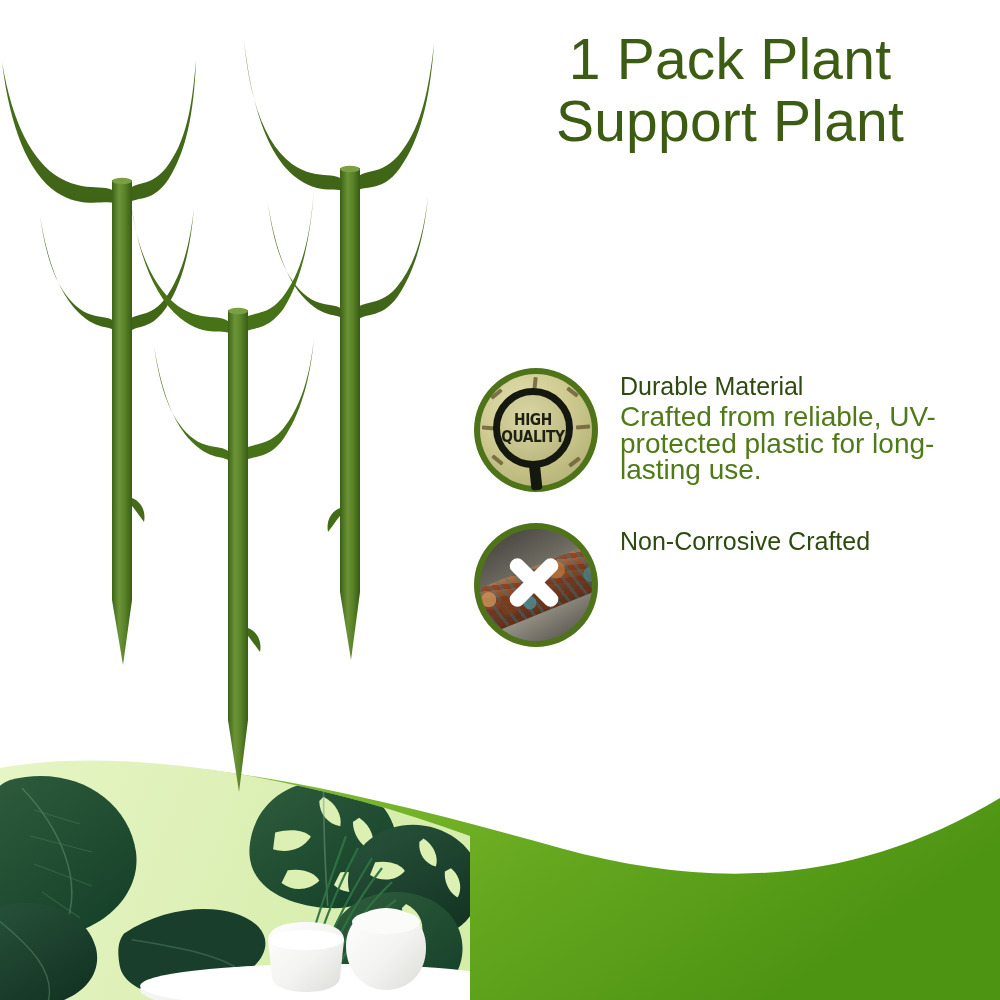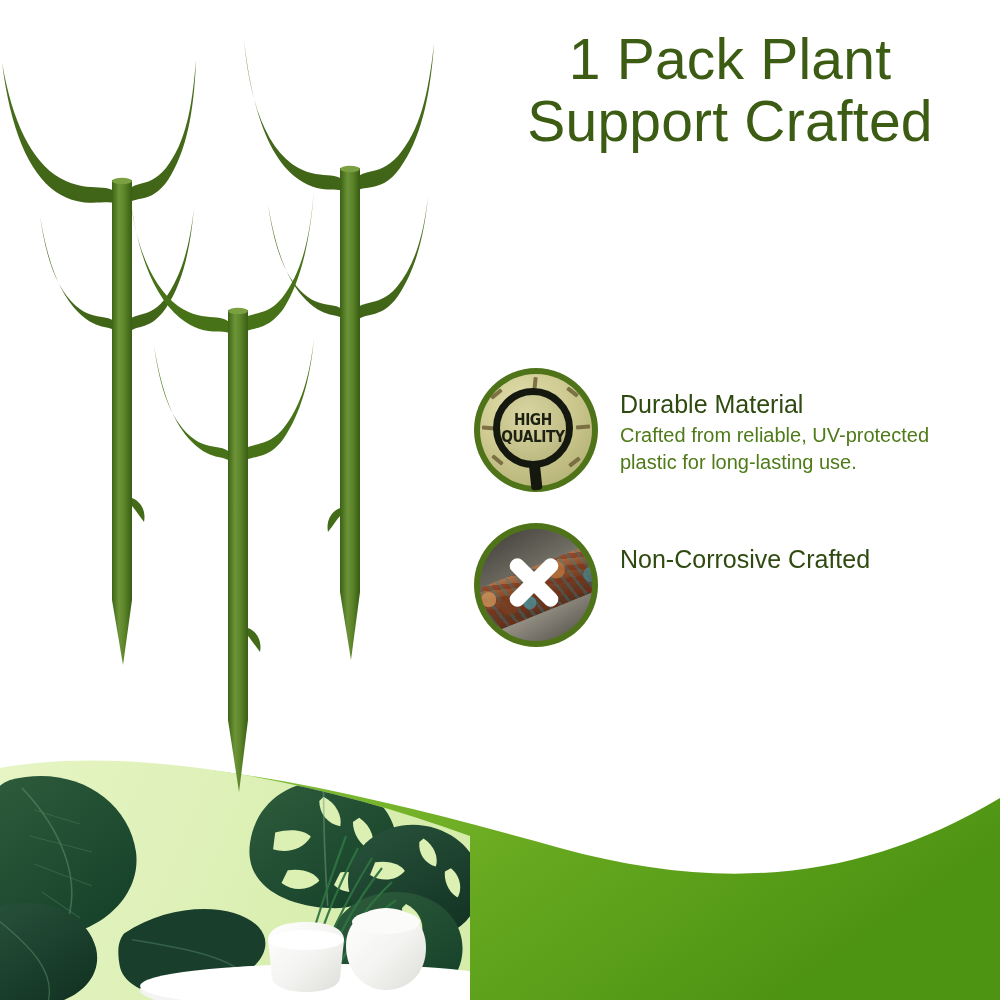--- a/index.html
+++ b/index.html
@@ -40,25 +40,24 @@
     border-radius:50%;
     position:relative;overflow:hidden;
   }
   .feature-text{margin-left:22px; padding-top:4px; width:360px;}
   .feature-title{
     color:#2f4a10;
     font-size:25px;
     line-height:29px;
     font-weight:400;
     white-space:nowrap;
-    margin-top:18px;
   }
   .feature-desc{
     color:#4e7a18;
-    font-size:20px;
+    font-size:28px;
     line-height:26.5px;
     font-weight:400;
     margin-top:3px;
   }
 
   
   .ico-q{
     background:#4f7319;
     text-align:right;
   }
@@ -290,21 +289,21 @@
       <path d="M234,460 C227,440 211,454 190,436 C170,418 160,388 154,346 C162,394 174,424 192,442 C214,464 226,452 234,466 Z" fill="#477218"></path>
       <path d="M238,458 C246,438 262,452 282,430 C302,406 310,374 314,338 C310,382 300,414 284,438 C266,464 248,452 240,466 Z" fill="#477218"></path>
       <path d="M228,310 L248,310 L248,720 L239,792 L228,720 Z" fill="url(#stemG)"></path>
       <ellipse cx="238" cy="311" rx="10" ry="3.2" fill="#7aa042"></ellipse>
       <path d="M248,628 C258,632 262,642 260,652 C254,644 250,638 248,636 Z" fill="#436b18"></path>
     </g>
   </svg>
 
   <div id="title-block">
     <span class="tl">1 Pack Plant</span>
-    <span class="tl">Support Crafted</span>
+    <span class="tl">Support Plant</span>
   </div>
 
   <div class="feature" id="feature-0">
     <div class="feature-icon ico-q">
       <div class="disc"></div>
       <div class="tick" style="left:59px;top:9px;width:4px;height:14px;transform:rotate(6deg);"></div>
       <div class="tick" style="left:92px;top:22px;width:13px;height:4px;transform:rotate(38deg);"></div>
       <div class="tick" style="left:102px;top:57px;width:14px;height:4px;transform:rotate(-4deg);"></div>
       <div class="tick" style="left:94px;top:92px;width:13px;height:4px;transform:rotate(-38deg);"></div>
       <div class="tick" style="left:16px;top:24px;width:13px;height:4px;transform:rotate(-40deg);"></div>

